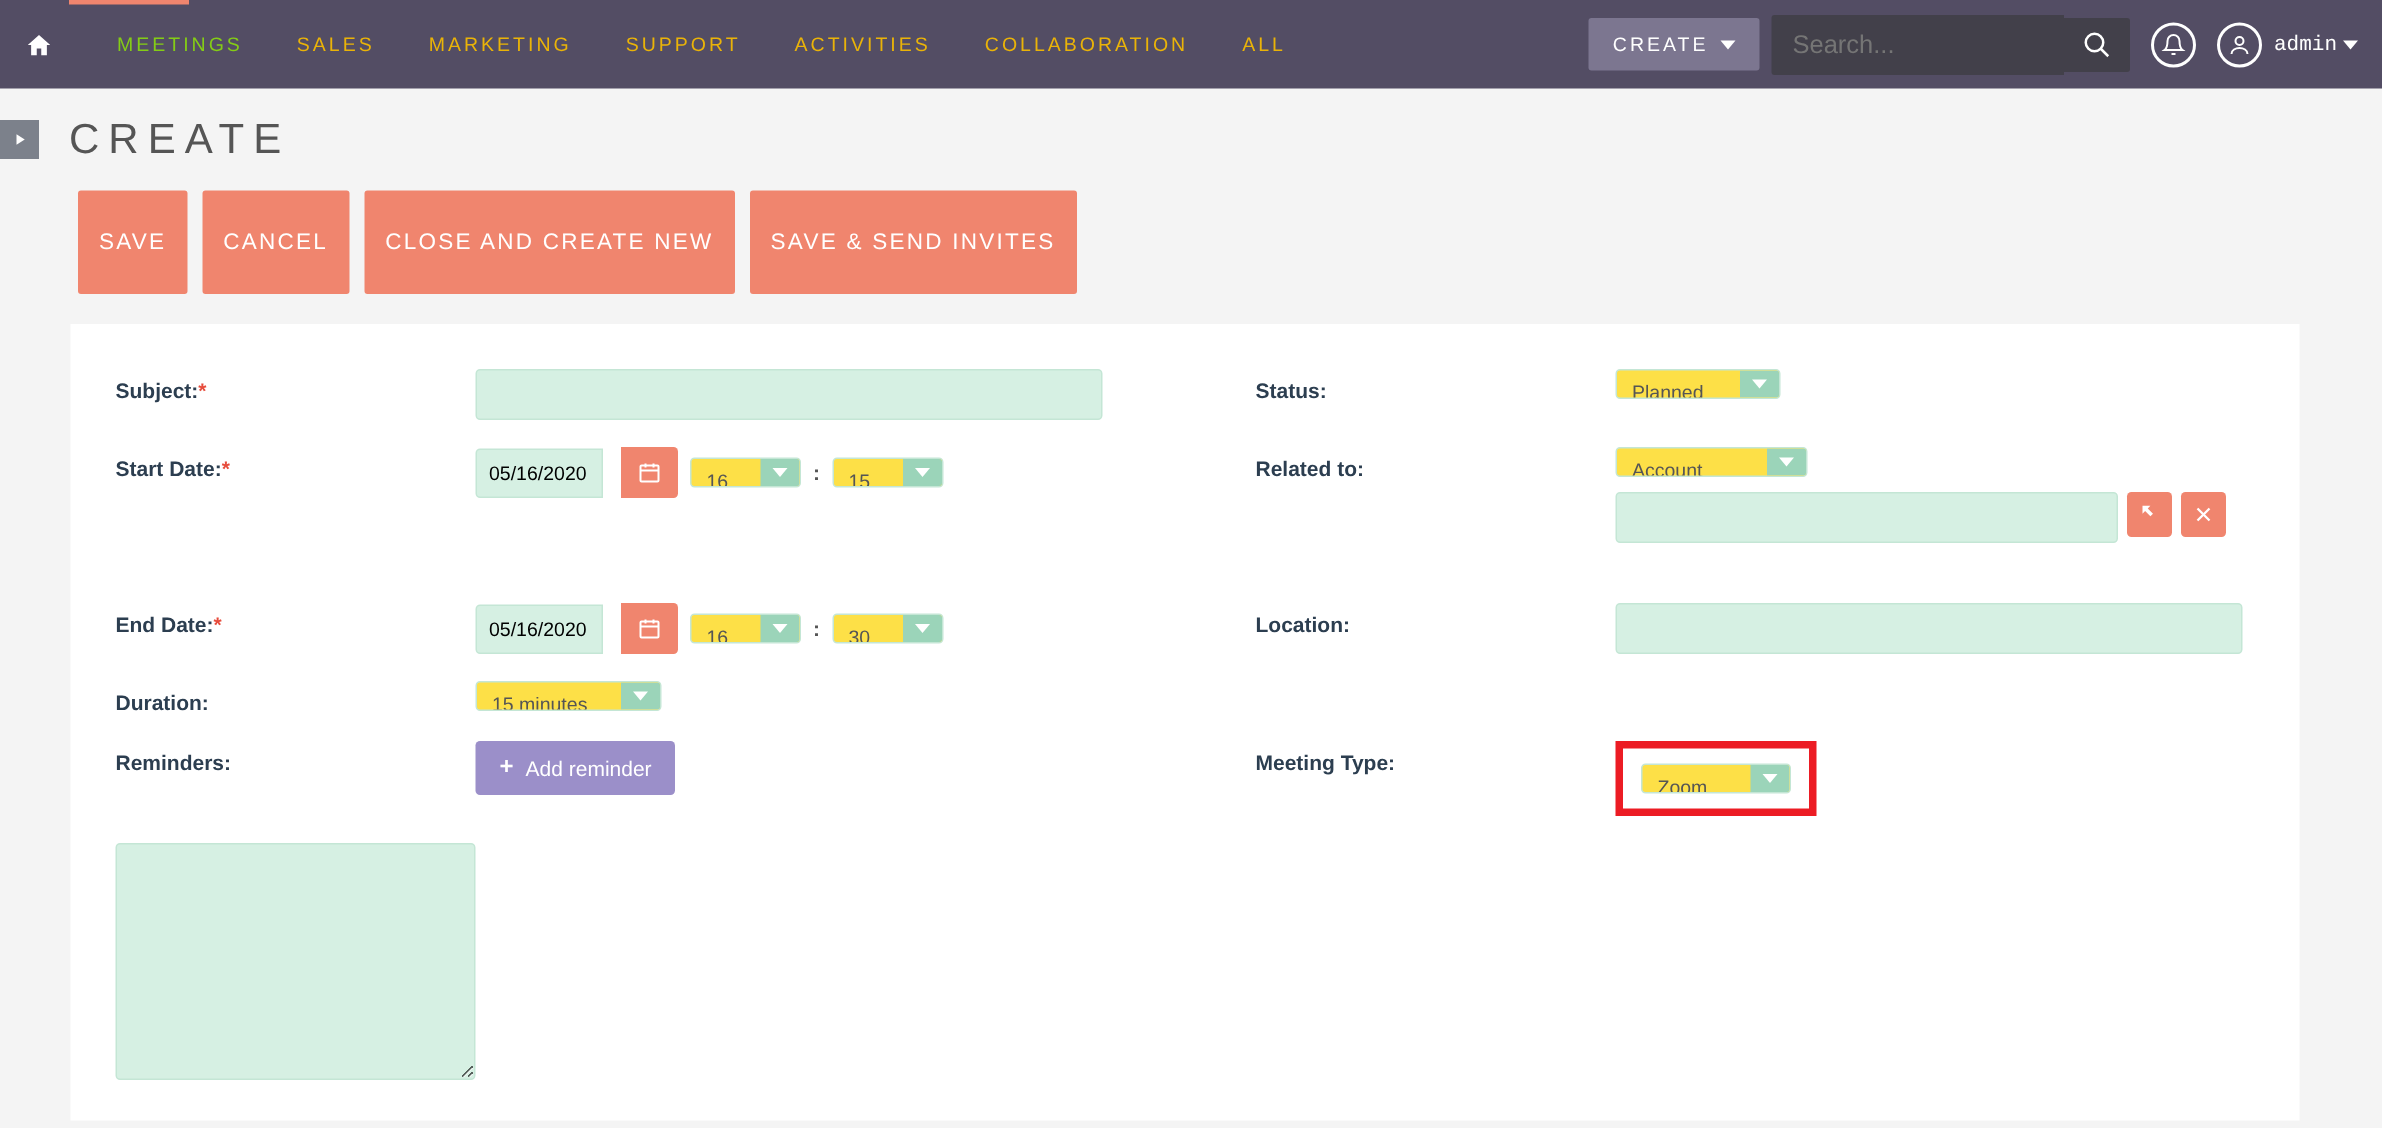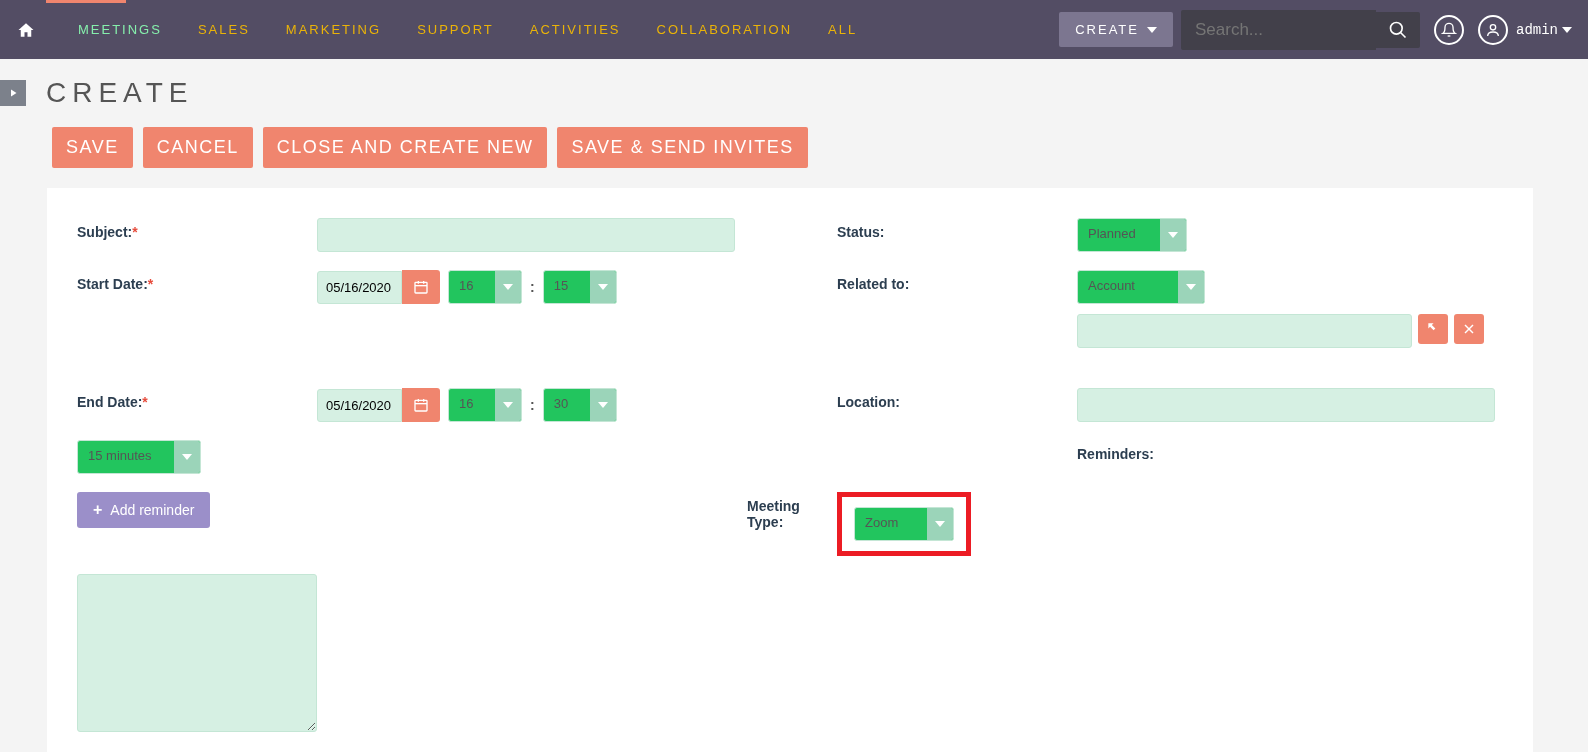--- a/index.html
+++ b/index.html
@@ -1,47 +1,47 @@
 <!DOCTYPE html>
 <html><head>
 <meta charset="utf-8">
 <style>
 * { box-sizing: border-box; margin: 0; padding: 0; }
 body { font-family: -apple-system, BlinkMacSystemFont, "Segoe UI", Helvetica, Arial, sans-serif; font-size: 14px; color: #555; background: #f4f4f4; width: 1588px; }
 .topbar { background: #534d64; height: 59px; display: flex; align-items: center; padding: 0 16px; position: relative; }
 .topbar .accent { position: absolute; top: 0; left: 46px; width: 80px; height: 3px; background: #f0856e; }
 .home-icon { color: #fff; font-size: 20px; margin-right: 24px; cursor: pointer; }
 .nav-item { color: #eab308; letter-spacing: 2px; font-size: 13px; padding: 0 18px; cursor: pointer; }
-.nav-item.active { color: #86efac; }
+.nav-item.active { color: #84cc16; }
 .spacer { flex: 1; }
 .create-btn { background: #7c7690; color: #fff; letter-spacing: 2px; font-size: 13px; padding: 10px 16px; border: none; cursor: pointer; display: flex; align-items: center; gap: 8px; border-radius: 2px; }
 .search-box { background: #42404a; border: none; color: #ccc; padding: 10px 14px; width: 195px; margin-left: 8px; border-radius: 2px 0 0 2px; font-size: 17px; }
 .search-btn { background: #42404a; border: none; color: #fff; padding: 8px 12px; cursor: pointer; border-radius: 0 2px 2px 0; }
 .icon-circle { width: 30px; height: 30px; border: 2px solid #fff; border-radius: 50%; display: flex; align-items: center; justify-content: center; color: #fff; margin-left: 14px; cursor: pointer; }
 .user-label { color: #fff; margin-left: 8px; cursor: pointer; font-size: 14px; display: flex; align-items: center; gap: 4px; font-family: Liberation Mono, monospace; }
 .tri-down { width: 0; height: 0; border-left: 5px solid transparent; border-right: 5px solid transparent; border-top: 6px solid #fff; display: inline-block; }
 .page-wrap { padding: 0 55px 20px 0; }
 .title-row { display: flex; align-items: center; padding: 18px 0 18px 0; }
 .expand-btn { background: #7c818b; color: #fff; width: 26px; height: 26px; display: flex; align-items: center; justify-content: center; cursor: pointer; margin-right: 20px; }
 .page-title { font-size: 28px; font-weight: 300; letter-spacing: 6px; color: #555; }
 .btn-row { padding-left: 52px; display: flex; gap: 10px; margin-bottom: 20px; }
-.btn { background: #f0856e; color: #fff; border: none; padding: 10px 14px; letter-spacing: 1.5px; font-size: 18px; cursor: pointer; border-radius: 2px; }
+.btn { background: #f0856e; color: #fff; border: none; padding: 26px 14px; letter-spacing: 1.5px; font-size: 15px; cursor: pointer; border-radius: 2px; }
 .panel { margin-left: 47px; }
 .panel-header { background: #7c818b; color: #fff; padding: 10px 14px; letter-spacing: 1px; font-size: 13px; display: flex; justify-content: space-between; align-items: center; }
 .panel-collapse { color: #fff; font-size: 18px; cursor: pointer; font-weight: bold; }
 .panel-body { background: #fff; padding: 30px 30px 24px 30px; }
 .form-grid { display: grid; grid-template-columns: 240px 430px 90px 240px 420px; row-gap: 18px; align-items: start; }
 .form-label { color: #2c3e50; font-weight: 600; font-size: 14px; padding-top: 6px; }
 .req { color: #e74c3c; }
 .mint-input { background: #d6f0e3; border: 1px solid #c4e6d5; border-radius: 3px; padding: 8px 10px; width: 100%; font-size: 14px; }
 .mint-input.wide { width: 418px; }
-.date-group { display: flex; align-items: center; gap: 0; }
+.date-group { display: flex; align-items: center; gap: 12px; }
 .date-inp { background: #d6f0e3; border: 1px solid #c4e6d5; border-radius: 3px 0 0 3px; padding: 8px 8px; width: 85px; font-size: 13px; }
 .cal-btn { background: #f0856e; border: none; width: 38px; height: 34px; display: flex; align-items: center; justify-content: center; cursor: pointer; border-radius: 0 3px 3px 0; }
-.select-wrap { display: flex; border: 1px solid #c4e6d5; border-radius: 3px; overflow: hidden; background: #22c55e; height: 34px; }
+.select-wrap { display: flex; border: 1px solid #c4e6d5; border-radius: 3px; overflow: hidden; background: #fde047; height: 20px; }
 .select-val { padding: 7px 10px; font-size: 13px; flex: 1; }
 .select-caret { background: #9bd4b9; width: 26px; display: flex; align-items: center; justify-content: center; cursor: pointer; }
 .time-group { display: flex; align-items: center; gap: 8px; }
 .time-sel { width: 74px; }
 .colon { font-weight: 600; }
 .add-reminder-btn { background: #9b8fc9; color: #fff; border: none; padding: 9px 16px; border-radius: 3px; cursor: pointer; font-size: 14px; display: flex; align-items: center; gap: 8px; }
 .mint-textarea { background: #d6f0e3; border: 1px solid #c4e6d5; border-radius: 3px; padding: 8px; width: 100%; height: 158px; resize: both; font-family: inherit; font-size: 14px; }
 .related-btns { display: flex; gap: 6px; margin-top: 10px; }
 .sq-btn { background: #f0856e; border: none; width: 30px; height: 30px; display: flex; align-items: center; justify-content: center; cursor: pointer; border-radius: 3px; color: #fff; }
 .highlight-box { border: 5px solid #ec1c24; padding: 10px 12px; display: inline-block; }
@@ -209,20 +209,21 @@
               <div class="select-caret">
                   <span class="tri-down"></span>
                 </div>
             </div>
           </div>
         </div>
         <div></div>
         <div class="form-label" style="padding-top:28px">Location:</div>
         <div style="padding-top:22px"><input class="mint-input" style="width: 418px;"></div>
 
+        <div class="form-label">Duration:</div>
         <div>
           <div class="select-wrap" style="width:124px">
             <div class="select-val">15 minutes</div>
             <div class="select-caret">
                 <span class="tri-down"></span>
               </div>
           </div>
         </div>
         <div></div>
         <div></div>

